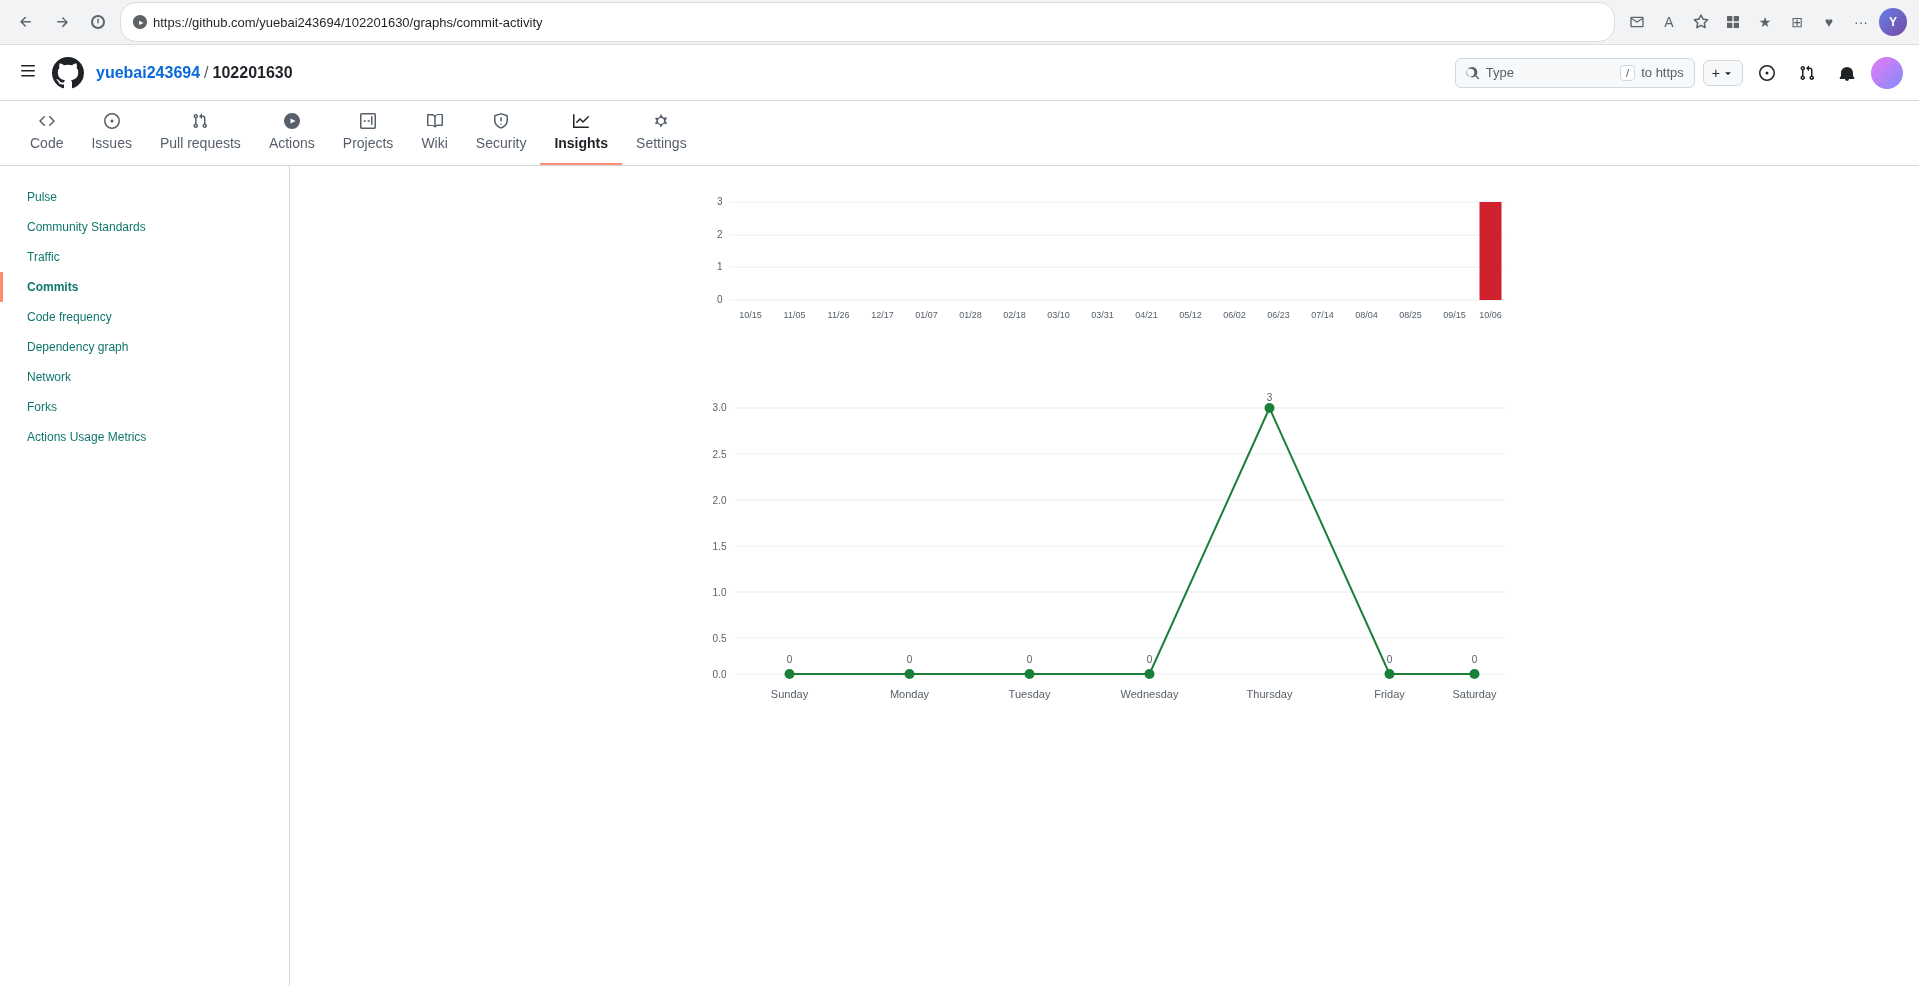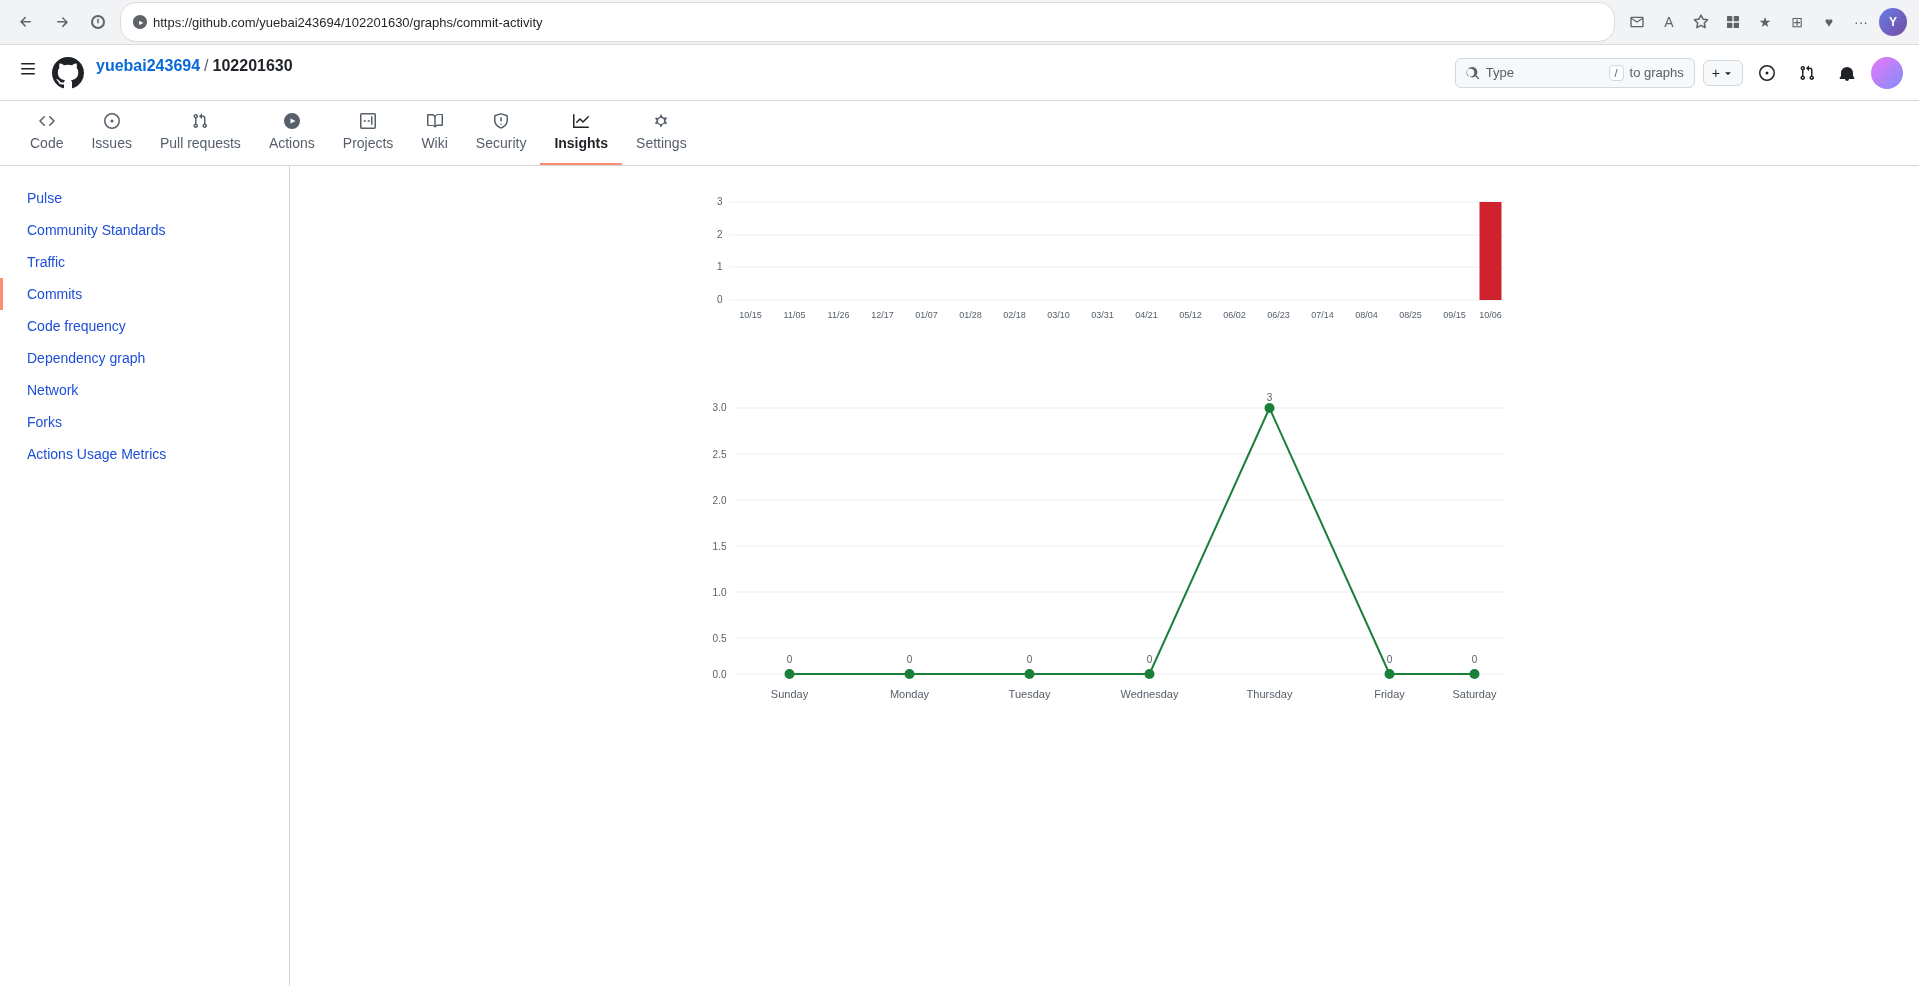--- a/index.html
+++ b/index.html
@@ -66,21 +66,21 @@
     .gh-header {
       background: #fff;
       border-bottom: 1px solid #d1d9e0;
       padding: 0 16px;
       display: flex;
       align-items: center;
       height: 56px;
       gap: 16px;
     }
     .gh-header-left {
-      display: flex; align-items: flex-start; gap: 12px;
+      display: flex; align-items: center; gap: 12px;
     }
     .hamburger-btn {
       border: none; background: none; cursor: pointer; padding: 4px;
       color: #1f2328;
     }
     .gh-logo {
       width: 32px; height: 32px;
     }
     .gh-breadcrumb {
       display: flex; align-items: center; gap: 4px;
@@ -176,29 +176,29 @@
     
     .sidebar {
       width: 290px;
       min-width: 290px;
       border-right: 1px solid #d1d9e0;
       padding: 16px 0;
     }
     .sidebar-item {
       display: block;
       padding: 8px 24px;
-      font-size: 14px;
-      color: #1d4ed8;
+      font-size: 12px;
+      color: #0f766e;
       cursor: pointer;
       text-decoration: none;
       border-left: 3px solid transparent;
     }
     .sidebar-item.active { 
       border-left-color: #fd8c73; 
-      font-weight: 400;
+      font-weight: 700;
       background: #fff;
     }
 
     
     .chart-area {
       flex: 1;
       padding: 24px 40px;
     }
 
     
@@ -294,21 +294,21 @@
       <span class="gh-breadcrumb-repo">102201630</span>
     </div>
   </div>
   <div class="gh-header-right">
     <div class="gh-search">
       <svg width="14" height="14" viewBox="0 0 16 16" fill="#57606a">
           <path d="M10.68 11.74a6 6 0 01-7.922-8.982 6 6 0 018.982 7.922l3.04 3.04a.75.75 0 11-1.06 1.06l-3.04-3.04zm-5.68.26a4.5 4.5 0 100-9 4.5 4.5 0 000 9z"></path>
         </svg>
       <span>Type</span>
       <span class="gh-search-shortcut">/</span>
-      <span> to graphs</span>
+      <span> to https</span>
     </div>
     <button class="add-btn">
       <span>+</span>
       <svg width="12" height="12" viewBox="0 0 16 16" fill="currentColor">
           <path d="M4.427 7.427l3.396 3.396a.25.25 0 00.354 0l3.396-3.396A.25.25 0 0011.396 7H4.604a.25.25 0 00-.177.427z"></path>
         </svg>
     </button>
     <button class="gh-header-icon-btn">
       <svg width="16" height="16" viewBox="0 0 16 16" fill="currentColor">
           <path d="M8 9.5a1.5 1.5 0 100-3 1.5 1.5 0 000 3z"></path>

